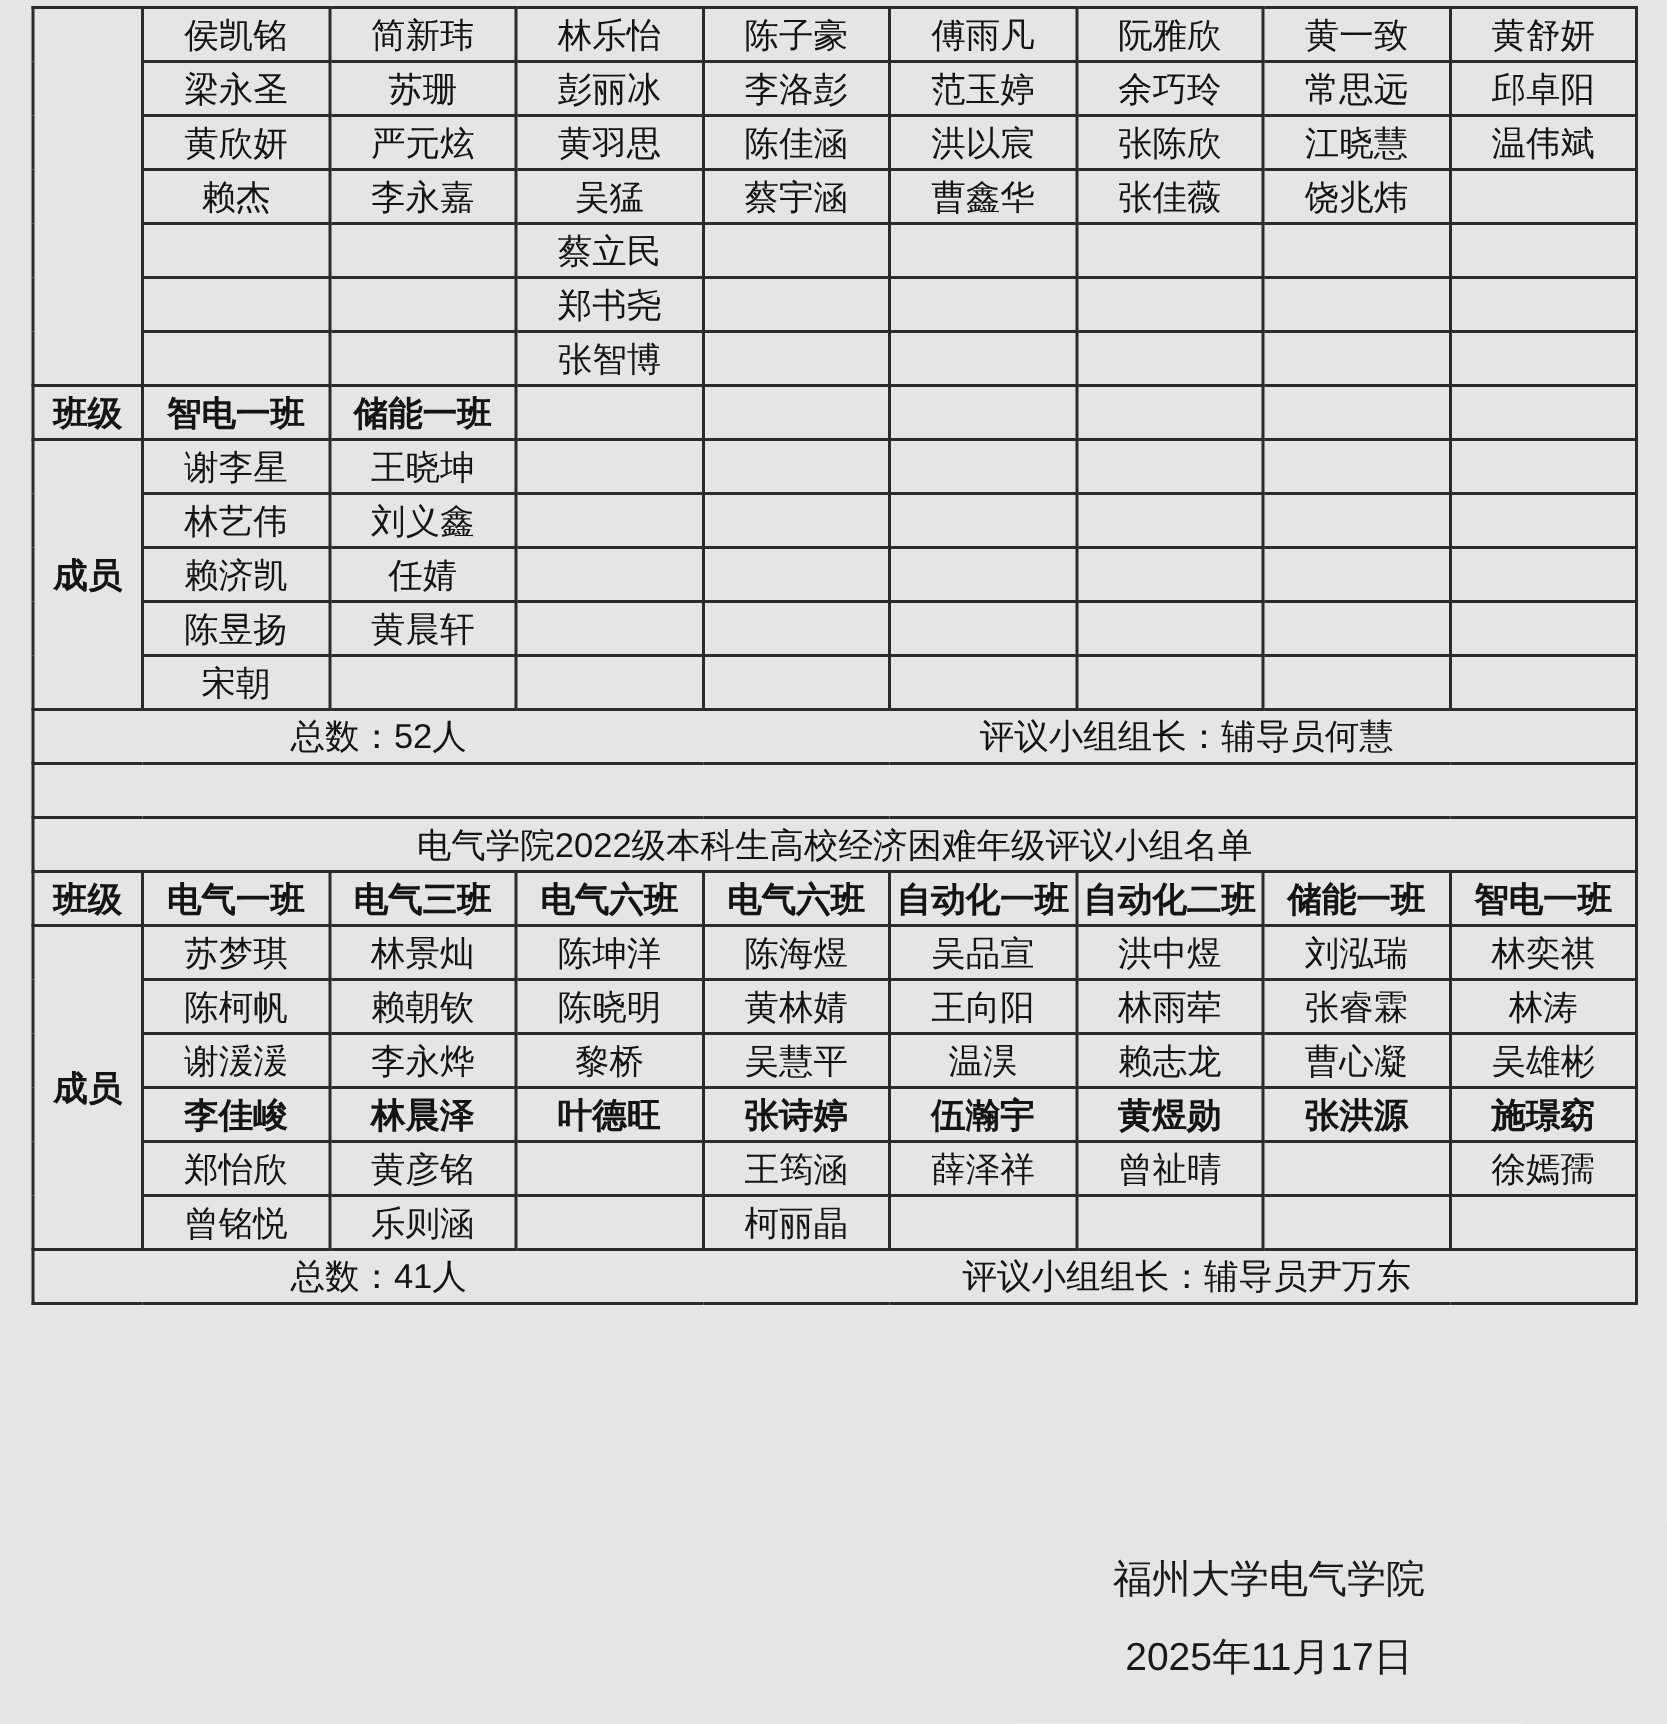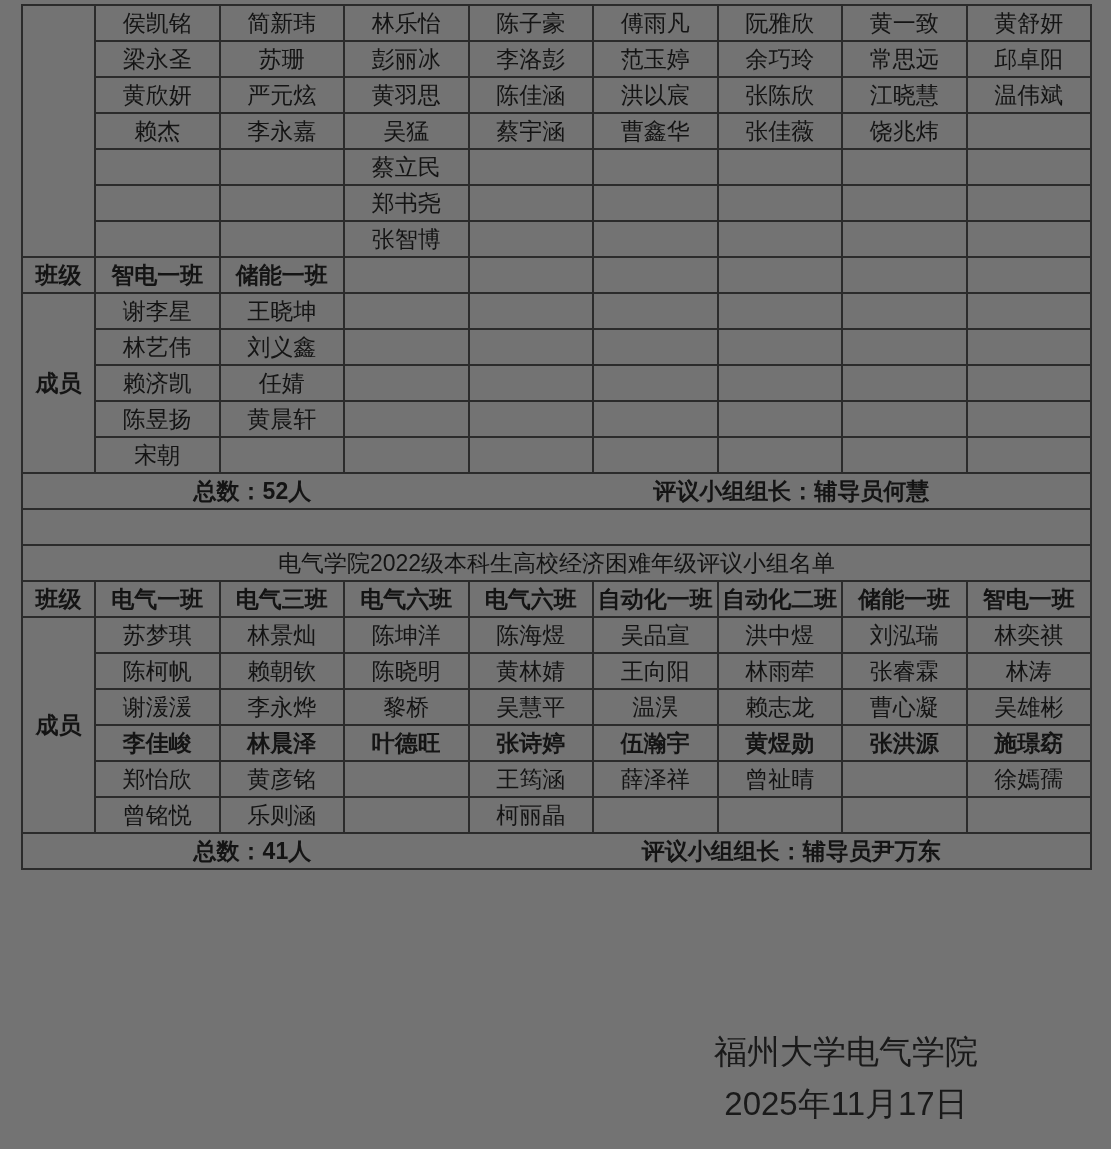--- a/index.html
+++ b/index.html
@@ -2,21 +2,21 @@
 <html><head>
 <meta charset="utf-8">
 <style>
   html,body{margin:0;padding:0;}
   body{
     width:1111px;height:1149px;
     background:#ffffff;
     font-family:"Liberation Sans","DejaVu Sans",sans-serif;
     color:#111;
   }
-  .page{position:relative;width:1111px;height:1149px;background:#737373;overflow:hidden;}
+  .page{position:relative;width:1111px;height:1149px;background:#e5e5e5;overflow:hidden;}
   table.roster{
     position:absolute;left:21px;top:4px;
     width:1069px;
     border-collapse:collapse;
     table-layout:fixed;
   }
   table.roster td{
     border:2px solid #2b2b2b;
     text-align:center;
     vertical-align:middle;
@@ -24,27 +24,27 @@
     font-size:23px;
     color:#141414;
     height:34px;
     overflow:hidden;
     line-height:1.15;
   }
   td.labelcol{font-weight:bold;font-size:25px;}
   td.classname{font-weight:bold;font-size:24px;}
   td.headercell{font-weight:bold;font-size:25px;height:64px;line-height:1.2;}
   td.titlecell{font-weight:normal;font-size:25px;height:36px;}
-  td.totalcell{position:relative;height:36px;font-weight:bold;font-size:25px;}
+  td.totalcell{position:relative;height:36px;font-weight:normal;font-size:25px;}
   td.spacercell{height:38px;}
   .total-label{position:absolute;left:21.5%;top:50%;transform:translate(-50%,-50%);white-space:nowrap;}
   .leader-label{position:absolute;left:72%;top:50%;transform:translate(-50%,-50%);white-space:nowrap;}
   .footer{
     position:absolute;left:700px;top:1026px;width:292px;
-    text-align:center;font-size:33px;color:#1a1a1a;
+    text-align:center;font-size:26px;color:#1a1a1a;
   }
   .footer .line{display:block;line-height:52px;white-space:nowrap;}
 </style>
 </head>
 <body>
 
 <div class="page">
 
   <table class="roster">
     <colgroup>

